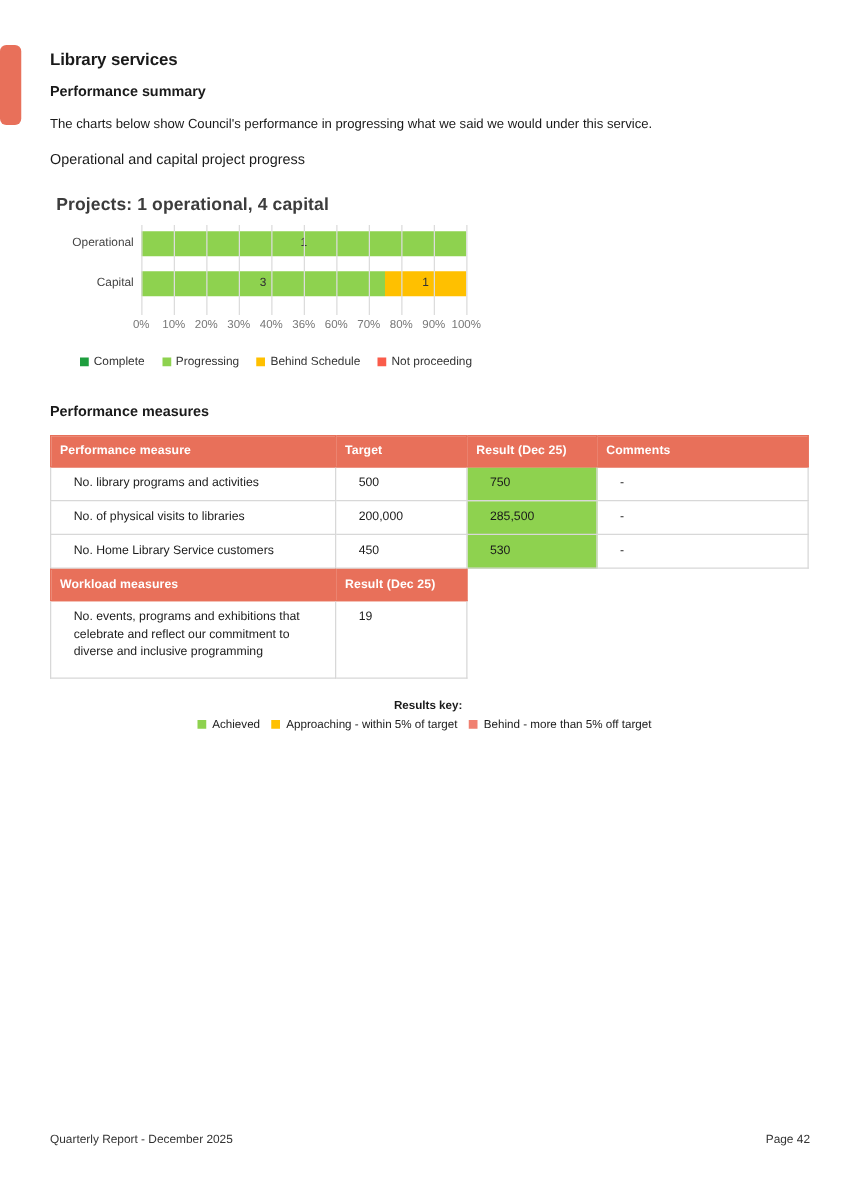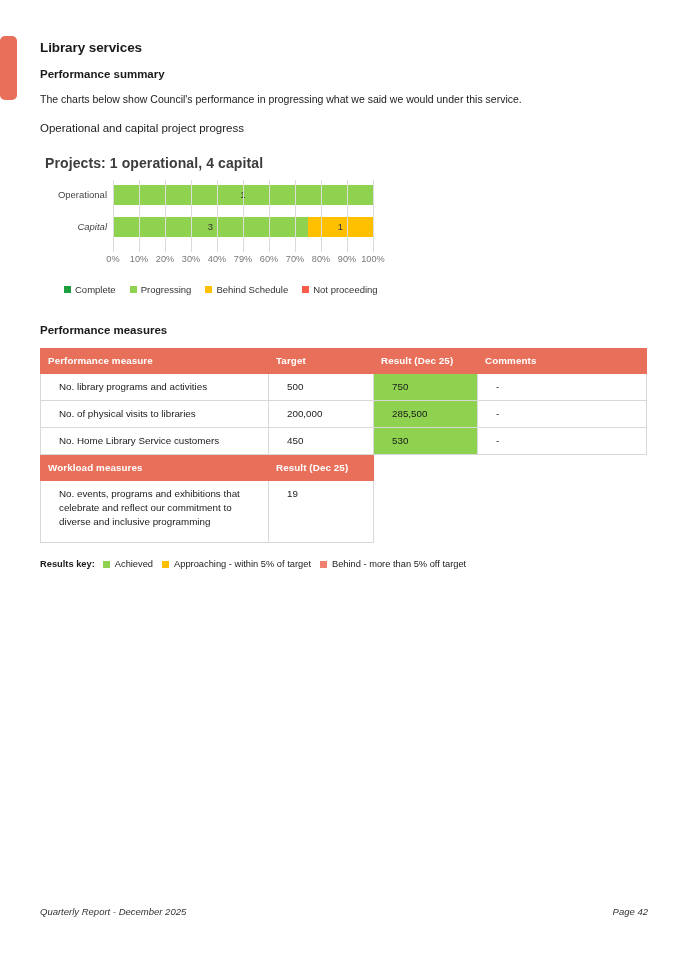--- a/index.html
+++ b/index.html
@@ -87,21 +87,21 @@
   .y-label {
     position: absolute;
     right: 5px;
     font-size: 9.5px;
     color: #444;
     text-align: right;
     line-height: 12px;
     white-space: nowrap;
   }
   .y-label.op  { top: 9px; }
-  .y-label.cap { top: 41px; font-style: italic; }
+  .y-label.cap { top: 41px; }
 
   .plot-area {
     position: absolute;
     left: 73px;
     top: 0px;
     width: 260px;
     height: 72px;
   }
   .gridline {
     position: absolute;
@@ -212,36 +212,36 @@
   tr.wl-row td { height: 62px; }
 
   
   .results-key {
     margin-top: 16px;
     display: flex;
     align-items: center;
     font-size: 9.3px;
     color: #1a1a1a;
     gap: 5px;
+    flex-direction: column;
   }
   .results-key .rk-label { font-weight: bold; margin-right: 3px; }
   .rk-item { display: flex; align-items: center; margin-right: 9px; white-space: nowrap; }
   .rk-swatch { width: 7px; height: 7px; margin-right: 5px; flex: 0 0 auto; }
 
   
   .footer {
     position: absolute;
     left: 40px;
     bottom: 38px;
     width: 608px;
     display: flex;
     justify-content: space-between;
     font-size: 9.5px;
     color: #333;
-    font-style: italic;
   }
 </style>
 </head>
 <body>
 
 <div class="accent-bar"></div>
 
 <div class="page">
 
   <h1 class="section-title">Library services</h1>
@@ -281,21 +281,21 @@
           <div class="gridline" style="left: 234px;"></div>
           <div class="gridline" style="left: 260px;"></div>
         </div>
 
       <div class="x-labels" id="x-labels">
           <div class="x-label" style="left: 0px;">0%</div>
           <div class="x-label" style="left: 26px;">10%</div>
           <div class="x-label" style="left: 52px;">20%</div>
           <div class="x-label" style="left: 78px;">30%</div>
           <div class="x-label" style="left: 104px;">40%</div>
-          <div class="x-label" style="left: 130px;">79%</div>
+          <div class="x-label" style="left: 130px;">36%</div>
           <div class="x-label" style="left: 156px;">60%</div>
           <div class="x-label" style="left: 182px;">70%</div>
           <div class="x-label" style="left: 208px;">80%</div>
           <div class="x-label" style="left: 234px;">90%</div>
           <div class="x-label" style="left: 260px;">100%</div>
         </div>
     </div>
 
     <div class="chart-legend" id="chart-legend">
         <div class="legend-item">

